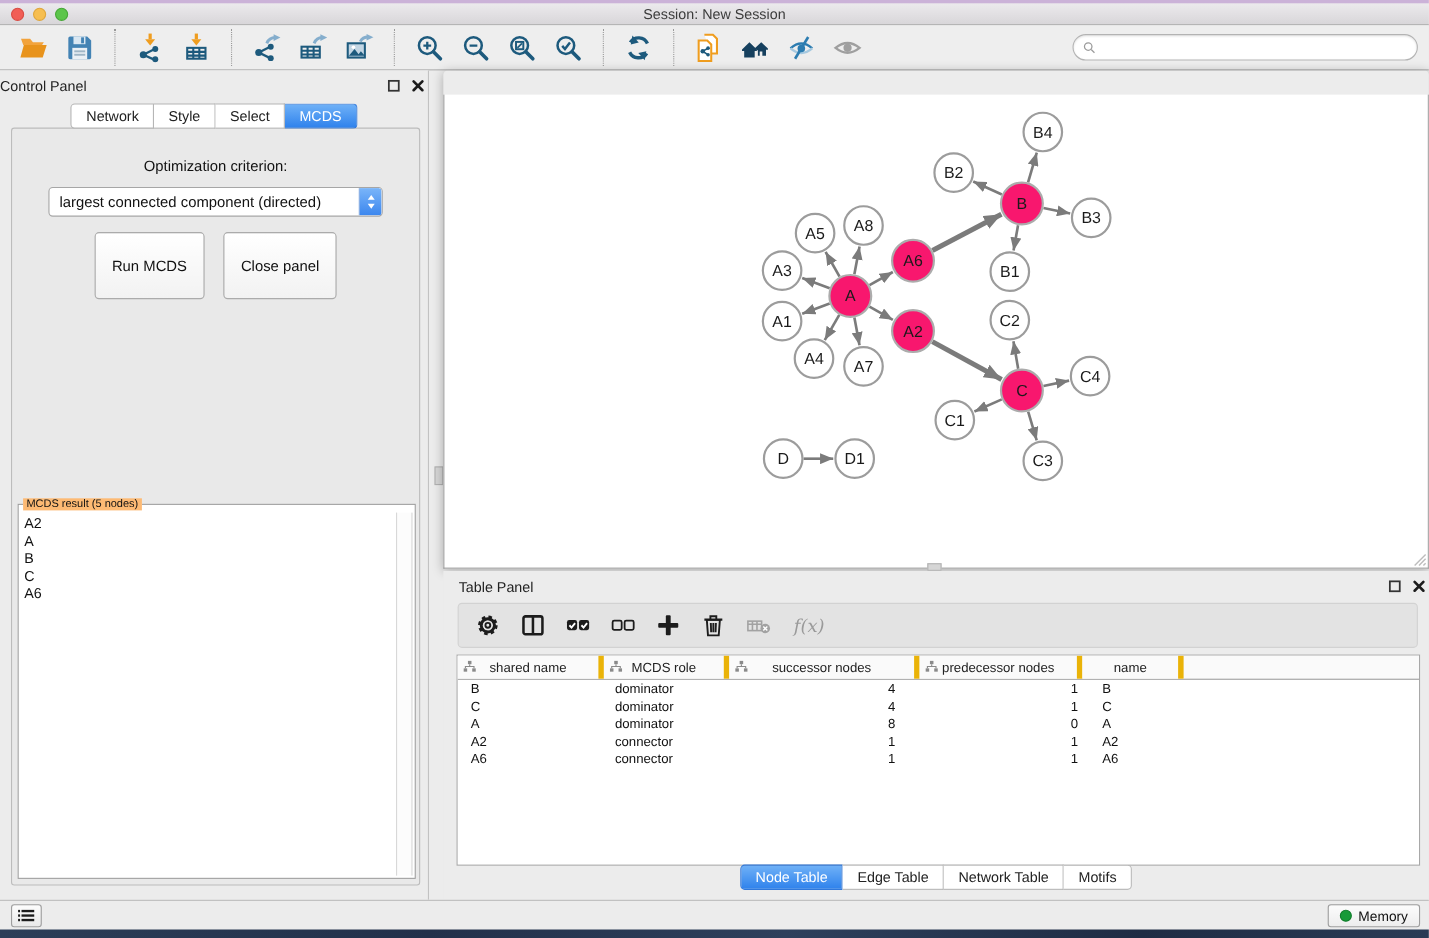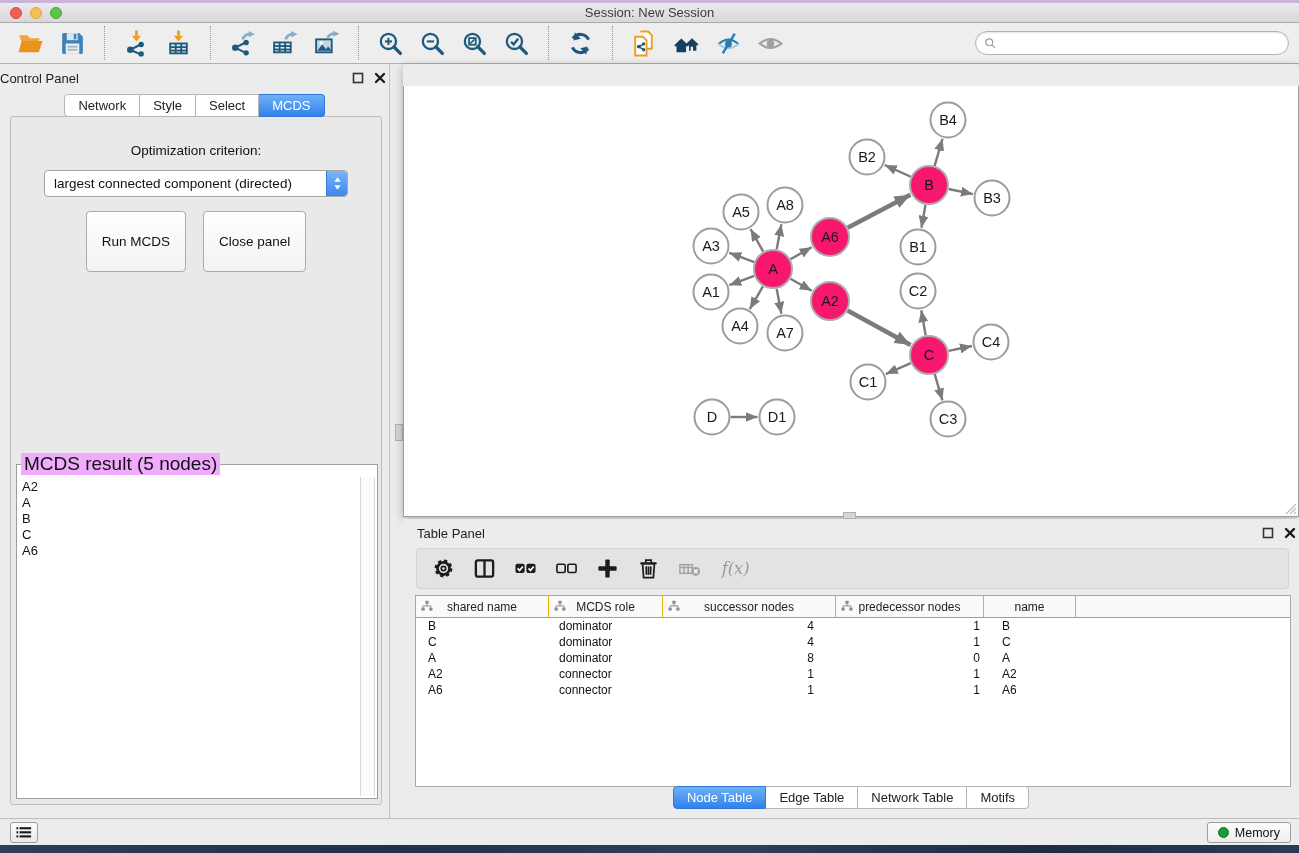--- a/index.html
+++ b/index.html
@@ -52,21 +52,21 @@
     display:flex;align-items:center;cursor:pointer;overflow:hidden;}
   .dropdown .val{flex:1;font-size:13.5px;color:#111;padding-left:9px;white-space:nowrap;}
   .dropdown .stepper{width:20px;align-self:stretch;background:linear-gradient(#7ab5f9,#3b86ee);
     border-left:1px solid #3b78d0;display:flex;align-items:center;justify-content:center;border-radius:0 3px 3px 0;}
   .dropdown .stepper svg{width:9px;height:15px;}
   .cp-buttons{display:flex;justify-content:center;gap:17px;margin-top:14px;}
   .std-btn{background:linear-gradient(#ffffff,#f2f2f2);border:1px solid #ababab;border-radius:4px;
     font-size:13.5px;color:#111;padding:22px 15px;cursor:pointer;font-family:Liberation Sans, sans-serif;}
   .result-box{position:absolute;left:5px;right:3px;bottom:5px;top:336px;border:1px solid #9e9e9e;
     margin:0;padding:0;background:#fff;}
-  .result-box legend{font-size:19px;color:#111;margin-left:4px;padding:0 3px;background:#f0abfc;}
+  .result-box legend{font-size:10px;color:#111;margin-left:4px;padding:0 3px;background:#fdba74;}
   .mcds-list{position:absolute;left:1px;right:17px;top:2px;bottom:2px;overflow:hidden;
     font-size:13px;color:#111;padding:2px 0 0 4px;}
   .mcds-item{line-height:16px;}
   .scroll-track{position:absolute;right:2px;top:2px;bottom:2px;width:13px;background:#fcfcfc;
     border-left:1px solid #d8d8d8;border-right:1px solid #d8d8d8;}
   
   .v-grip{position:absolute;left:395px;top:424px;width:8px;height:17px;background:#d6d6d6;
     border:1px solid #b2b2b2;box-sizing:border-box;}
   .h-grip{position:absolute;left:843px;top:512px;width:13px;height:7px;background:#d6d6d6;
     border:1px solid #b2b2b2;box-sizing:border-box;}
@@ -85,21 +85,21 @@
   .table-panel{position:absolute;left:403px;top:519px;width:896px;height:299px;background:#ececec;}
   .tp-toolbar{margin:1px 10px 0 13px;height:39px;background:#e3e3e3;border:1px solid #d2d2d2;
     border-radius:4px;display:flex;align-items:center;gap:16px;padding:0 14px;}
   .tpt-btn{border:none;background:transparent;padding:1px;cursor:pointer;height:26px;display:flex;align-items:center;}
   .tpt-btn svg{height:23px;display:block;}
   .tpt-btn.disabled{cursor:default;}
   .tp-table{position:absolute;left:12px;right:8px;top:76px;height:190px;background:#fff;
     border:1px solid #a8a8a8;overflow:hidden;}
   .tbl-header{display:flex;height:21px;background:#fafafa;border-bottom:1px solid #9f9f9f;}
   .th{position:relative;display:flex;align-items:center;justify-content:center;font-size:12px;color:#222;
-    border-right:1px solid #eab308;box-sizing:border-box;cursor:pointer;background:#fafafa;}
+    border-right:5px solid #eab308;box-sizing:border-box;cursor:pointer;background:#fafafa;}
   .th .sort-ic{position:absolute;left:5px;top:4px;width:12px;height:12px;}
   .tbl-row{display:flex;height:16px;}
   .td{font-size:12px;color:#111;box-sizing:border-box;line-height:16px;white-space:nowrap;overflow:hidden;}
   .td.l{text-align:left;}
   .td.r{text-align:right;}
   .tp-tabs-row{position:absolute;bottom:9px;width:100%;display:flex;justify-content:center;}
   
   .status-bar{position:absolute;left:0;top:818px;width:100%;height:27px;background:#ececec;
     border-top:1px solid #bdbdbd;box-sizing:border-box;}
   .list-btn{position:absolute;left:10px;top:3px;width:28px;height:21px;

